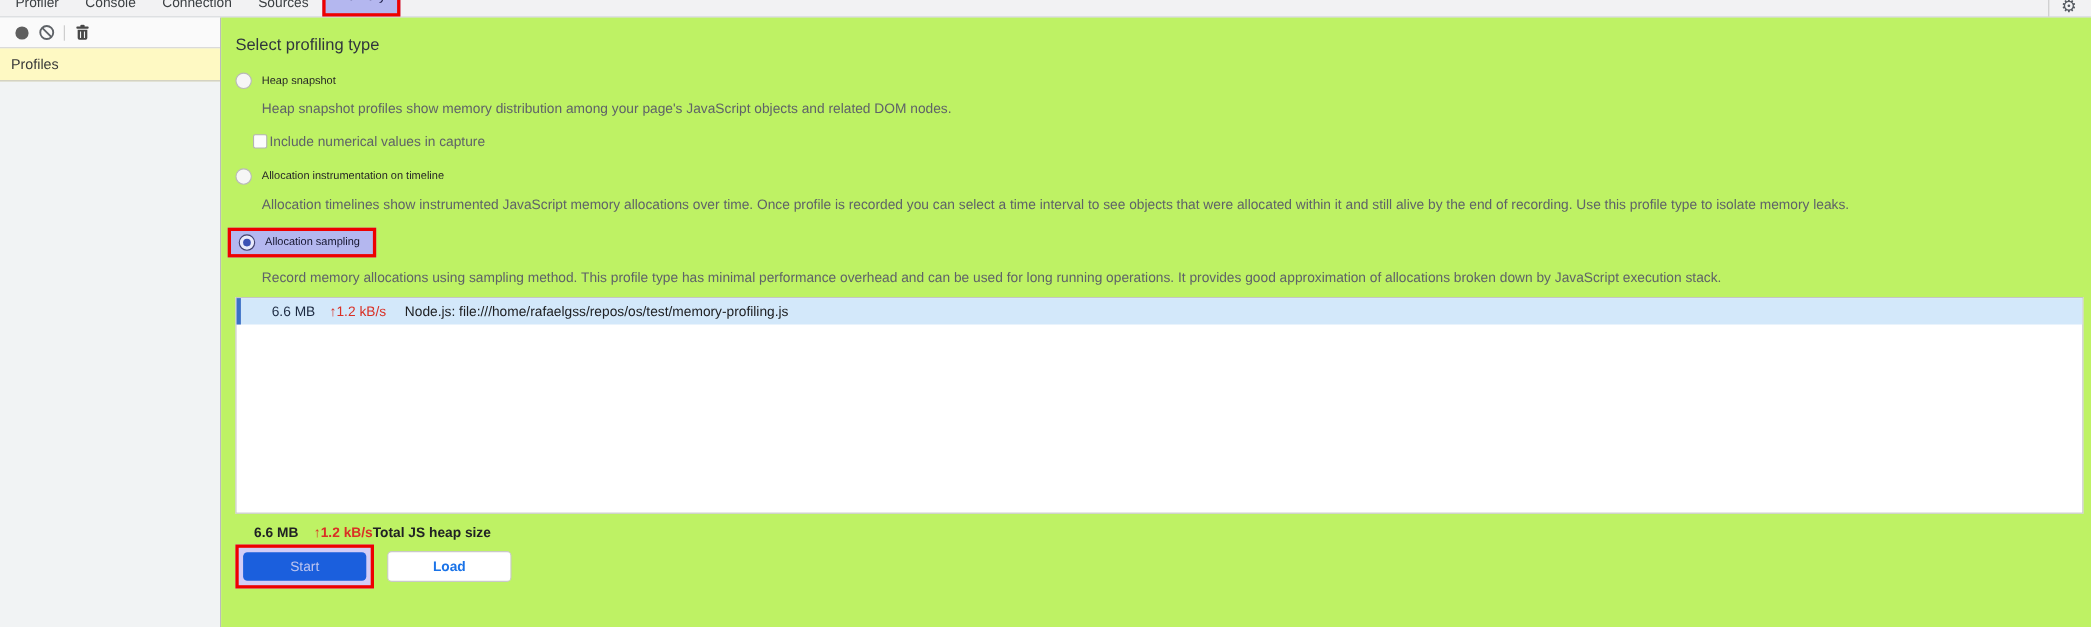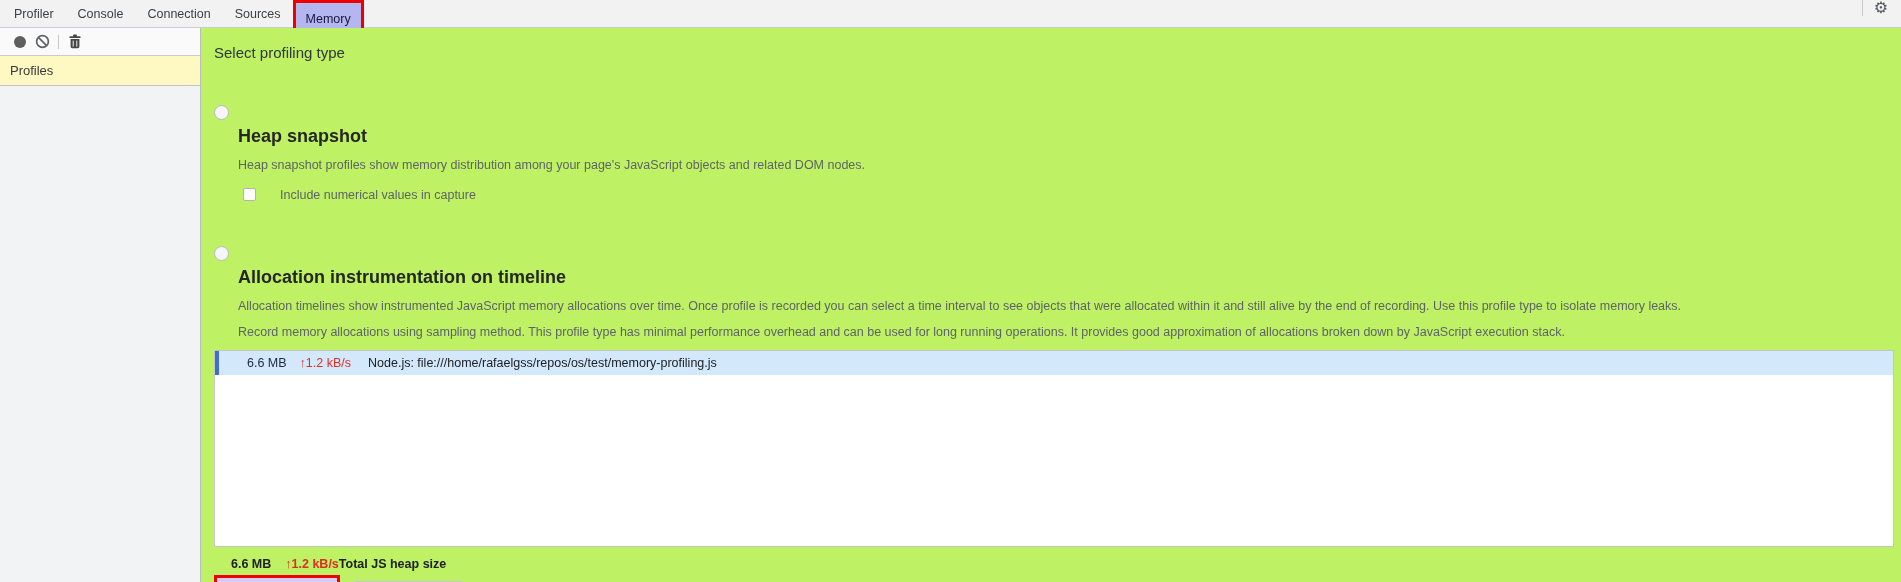--- a/index.html
+++ b/index.html
@@ -5,22 +5,22 @@
   * { box-sizing: border-box; }
   html,body { margin:0; padding:0; }
   body {
     width:1901px; height:582px; overflow:hidden;
     font-family:"Liberation Sans", sans-serif;
     background:#ffffff; color:#202124;
   }
 
   
   .tabbar {
-    height:28px; background:#f2f2f3; border-bottom:1px solid #c9cdd1;
-    display:flex; align-items:flex-start; padding-left:2px;
+    height:16px; background:#f2f2f3; border-bottom:1px solid #c9cdd1;
+    display:flex; align-items:flex-end; padding-left:2px;
   }
   .tab {
     height:27px; display:flex; align-items:center;
     padding:0 12px; font-size:12.5px; color:#3c4043; cursor:pointer;
     white-space:nowrap;
   }
   .tab.annotated {
     height:23px; padding:16px 10px;
     background:#b4b7ef; border:3px solid #ee0000; color:#16163f;
   }
@@ -55,25 +55,25 @@
   .sec-heading { margin:2px 0 0 0; font-size:15px; font-weight:400; color:#30363d; }
 
   .opt { display:flex; align-items:center; gap:9px; margin-top:17px; }
   .radio {
     width:15px; height:15px; border-radius:50%;
     border:1px solid #b9b9b9; background:#f6f6f6; flex:0 0 15px;
     display:flex; align-items:center; justify-content:center;
   }
   .radio.selected { border:1px solid #3f3f6e; background:#e8e9fb; }
   .radio.selected::after { content:""; width:7px; height:7px; border-radius:50%; background:#3b50b4; }
-  .opt-label { font-size:18px; font-weight:700; color:#262626;margin-top:48px; }
+  .opt-label { font-size:10px; font-weight:400; color:#262626; }
 
   .desc { margin:11px 0 0 24px; font-size:12.5px; color:#5f6368; line-height:1.25; }
 
-  .cb-row { display:flex; align-items:center; gap:24px; margin:14px 0 0 29px; }
+  .cb-row { display:flex; align-items:center; gap:2px; margin:14px 0 0 16px; }
   .checkbox {
     width:13px; height:13px; border:1px solid #b3b3b3; border-radius:2px;
     background:#fcfcfc; flex:0 0 13px; position:relative;
   }
   .checkbox.checked { background:#d2d2d2; border-color:#bcbcbc; }
   .checkbox.checked::after {
     content:""; position:absolute; left:3px; top:0.5px;
     width:4px; height:8px; border:solid #8a8f95; border-width:0 2px 2px 0;
     transform:rotate(40deg);
   }
@@ -183,20 +183,24 @@
       </div>
 
       
       <div class="opt">
         <span class="radio"></span>
         <span class="opt-label">Allocation instrumentation on timeline</span>
       </div>
       <p class="desc">Allocation timelines show instrumented JavaScript memory allocations over time. Once profile is recorded you can select a time interval to see objects that were allocated within it and still alive by the end of recording. Use this profile type to isolate memory leaks.</p>
 
       
+      <div class="opt annotated">
+        <span class="radio selected"></span>
+        <span class="opt-label">Allocation sampling</span>
+      </div>
       <p class="desc">Record memory allocations using sampling method. This profile type has minimal performance overhead and can be used for long running operations. It provides good approximation of allocations broken down by JavaScript execution stack.</p>
 
 
       <div class="vm-box">
         <div class="vm-row">
           <span class="vm-size">6.6 MB</span>
           <span class="vm-rate">↑1.2 kB/s</span>
           <span class="vm-name">Node.js: file:///home/rafaelgss/repos/os/test/memory-profiling.js</span>
         </div>
       </div>

